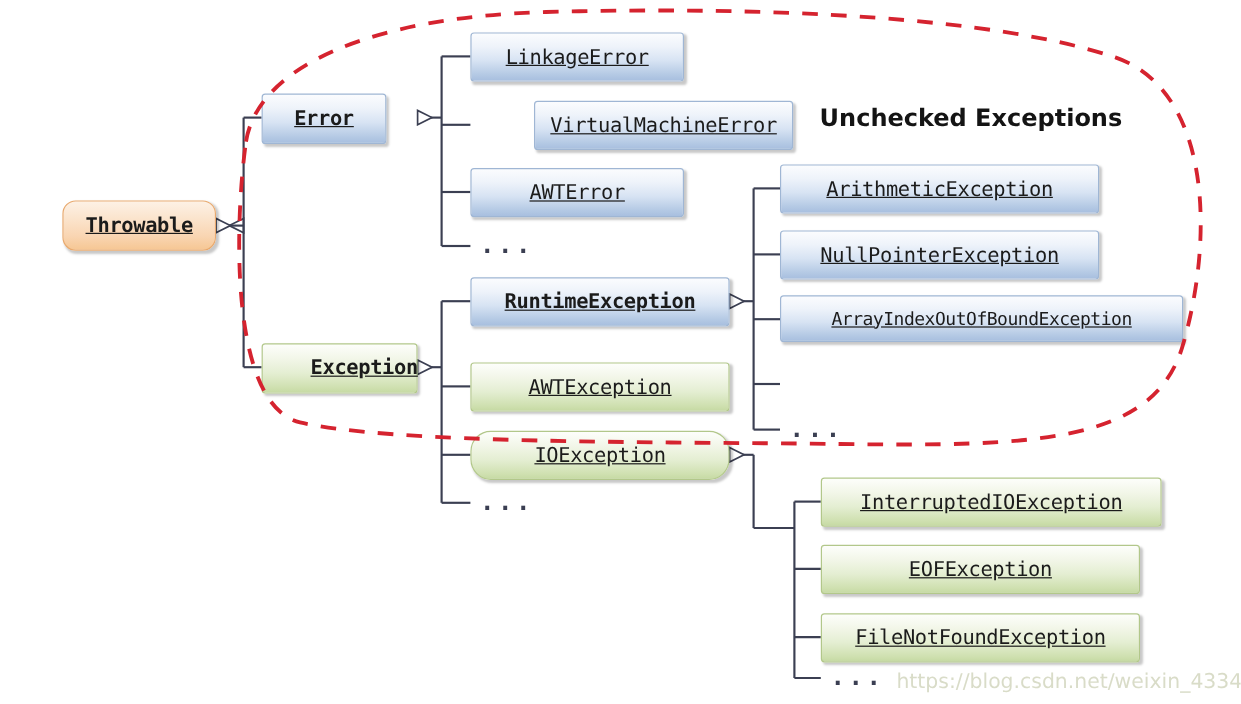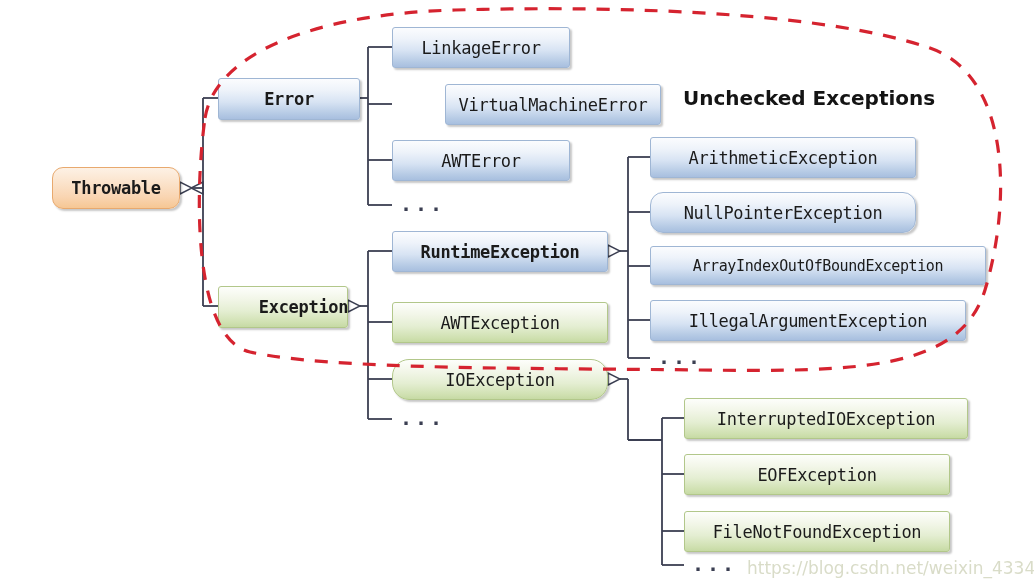--- a/index.html
+++ b/index.html
@@ -41,20 +41,21 @@
     align-items: center;
     justify-content: center;
     border-radius: 3px;
     font-family: "DejaVu Sans Mono", monospace;
     font-size: 17px;
     letter-spacing: -0.3px;
     color: #1b1b1b;
     white-space: nowrap;
     z-index: 3;
     box-shadow: 2px 2px 2px rgba(0,0,0,0.22);
+    text-decoration: underline;
   }
   .node.blue {
     border: 1px solid #9fb6d4;
     background: linear-gradient(to bottom,
         #fbfcfe 0%, #eef3fa 28%, #d7e3f3 58%, #b4c9e4 88%, #a8bfdf 100%);
   }
   .node.green {
     border: 1px solid #b2c78a;
     background: linear-gradient(to bottom,
         #fdfefb 0%, #f2f6e8 30%, #e4eed2 60%, #cfe0b0 90%, #c6daa4 100%);
@@ -163,21 +164,21 @@
              C 1010,76 1012,200 985,290
              C 960,370 860,372 700,370
              C 540,368 330,370 250,352
              C 192,338 195,190 205,118 Z" fill="none" stroke="#d5232f" stroke-width="3.2" stroke-dasharray="13 11" stroke-linecap="butt"></path>
   </svg>
 
   <div class="caption" style="left:683px; top:86px;">Unchecked Exceptions</div>
 
   <div class="node orange bold" style="left:52px; top:167px; width:128px; height:42px;">Throwable</div>
 
-  <div class="node blue bold" style="left:218px; top:78px; width:142px; height:42px;text-align:right;">Error</div>
+  <div class="node blue bold" style="left:218px; top:78px; width:104px; height:42px;text-align:right;">Error</div>
 
   <div class="node green bold" style="left:218px; top:286px; width:130px; height:42px;padding-left:41px;">Exception</div>
 
   <div class="node blue" style="left:392px; top:27px; width:178px; height:41px;">LinkageError</div>
 
   <div class="node blue" style="left:400px; top:84px; width:216px; height:41px;margin-left:45px;">VirtualMachineError</div>
 
   <div class="node blue" style="left:392px; top:140px; width:178px; height:41px;">AWTError</div>
 
   <div class="dots" style="left:400px; top:192px;">...</div>
@@ -185,25 +186,24 @@
   <div class="node blue bold" style="left:392px; top:231px; width:216px; height:41px;">RuntimeException</div>
 
   <div class="node green" style="left:392px; top:302px; width:216px; height:41px;">AWTException</div>
 
   <div class="node green" style="left:392px; top:359px; width:216px; height:41px;border-radius:17px;">IOException</div>
 
   <div class="dots" style="left:400px; top:406px;">...</div>
 
   <div class="node blue" style="left:650px; top:137px; width:266px; height:41px;">ArithmeticException</div>
 
-  <div class="node blue" style="left:650px; top:192px; width:266px; height:41px;border-radius:13px;">NullPointerException</div>
+  <div class="node blue" style="left:650px; top:192px; width:266px; height:41px;">NullPointerException</div>
 
   <div class="node blue sm" style="left:650px; top:246px; width:336px; height:39px;text-align:center;">ArrayIndexOutOfBoundException</div>
 
-  <div class="node blue" style="left:650px; top:300px; width:316px; height:41px;">IllegalArgumentException</div>
 
   <div class="dots" style="left:658px; top:345px;">...</div>
 
   <div class="node green" style="left:684px; top:398px; width:284px; height:41px;">InterruptedIOException</div>
 
   <div class="node green" style="left:684px; top:454px; width:266px; height:41px;">EOFException</div>
 
   <div class="node green" style="left:684px; top:511px; width:266px; height:41px;">FileNotFoundException</div>
 
   <div class="dots" style="left:692px; top:552px;">...</div>

